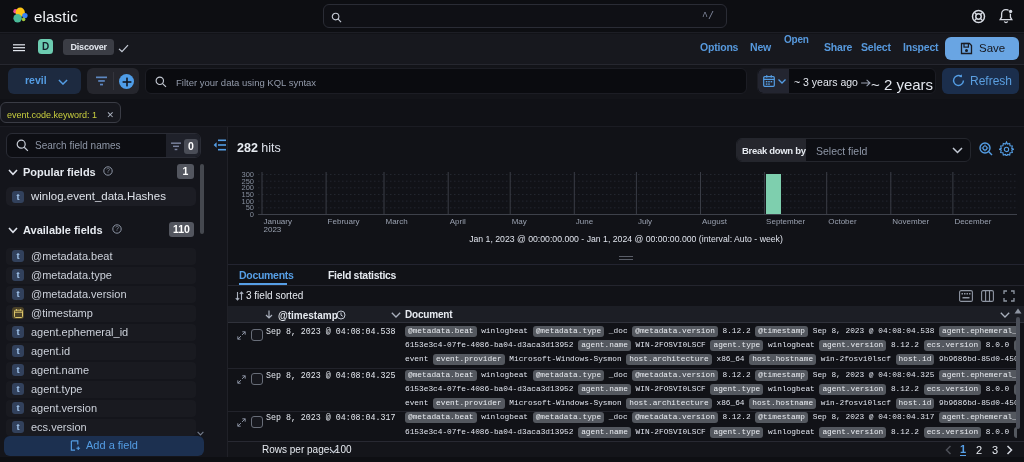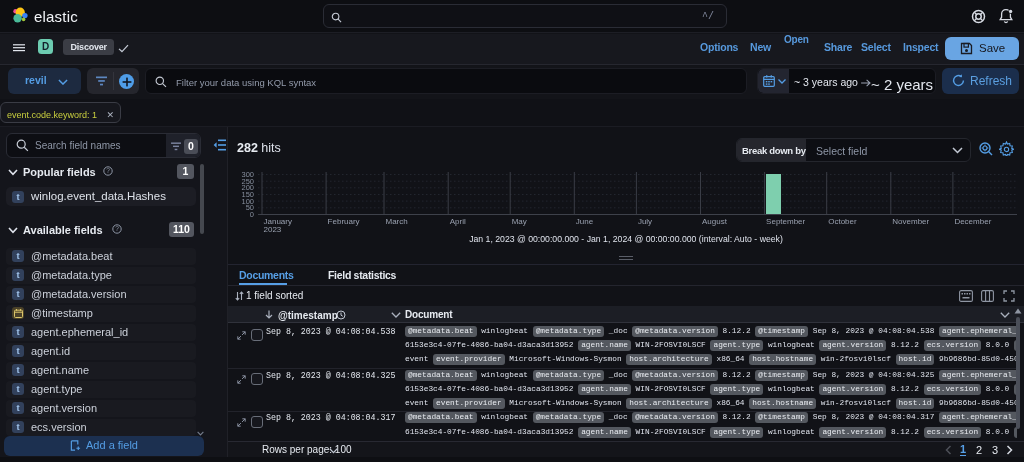--- a/index.html
+++ b/index.html
@@ -358,21 +358,21 @@
   <div class="abs" style="left:0;top:1.5px;width:796px;height:1px;background:#232430;"></div>
   <div class="abs" style="left:11px;top:7px;font-size:10.5px;font-weight:bold;letter-spacing:-0.3px;color:#579fe6;">Documents</div>
   <div class="abs" style="left:11px;top:21px;width:48px;height:2px;background:#579fe6;"></div>
   <div class="abs" style="left:68px;top:7px;font-size:10.5px;font-weight:bold;letter-spacing:-0.3px;color:#e6eaf0;padding-left:32px;">Field statistics</div>
   <div class="abs" style="left:0;top:23px;width:796px;height:1px;background:#24252e;"></div>
 
   <svg class="abs" style="left:7px;top:29px;" width="9" height="10" viewBox="0 0 9 10">
     <path d="M2.5 1 v8 M0.8 7.2 L2.5 9 L4.2 7.2" fill="none" stroke="#aab1be" stroke-width="1.1"></path>
     <path d="M6.5 9 v-8 M4.8 2.8 L6.5 1 L8.2 2.8" fill="none" stroke="#aab1be" stroke-width="1.1"></path>
   </svg>
-  <div class="abs" style="left:18px;top:28px;font-size:10px;color:#e6eaf0;">1 field sorted</div>
+  <div class="abs" style="left:18px;top:28px;font-size:10px;color:#e6eaf0;">3 field sorted</div>
 
   <svg class="abs" style="left:731px;top:28px;" width="14" height="12" viewBox="0 0 14 12">
     <rect x="0.6" y="0.6" width="12.8" height="10.8" rx="1.5" fill="none" stroke="#8f96a3" stroke-width="1.1"></rect>
     <g fill="#8f96a3">
         <rect x="2.5" y="3" width="1.5" height="1.5"></rect>
         <rect x="5" y="3" width="1.5" height="1.5"></rect>
         <rect x="7.5" y="3" width="1.5" height="1.5"></rect>
         <rect x="10" y="3" width="1.5" height="1.5"></rect>
         <rect x="3.5" y="7" width="7" height="1.5"></rect>
       </g>

